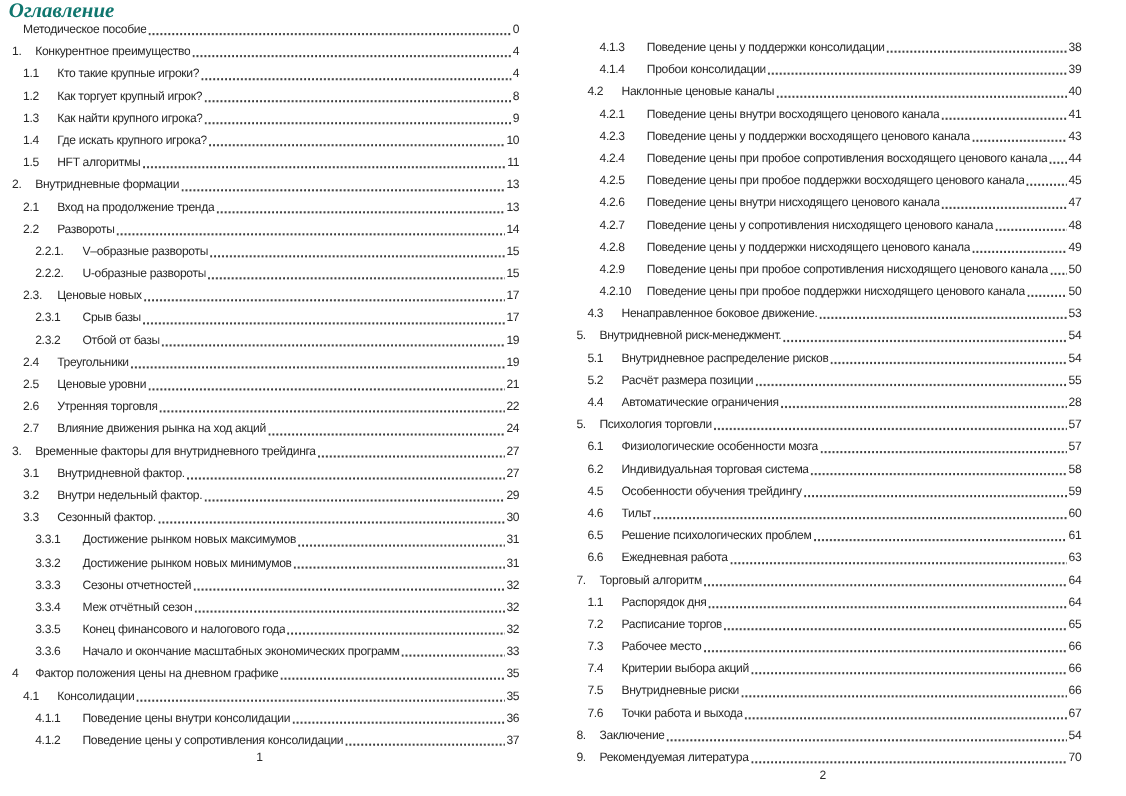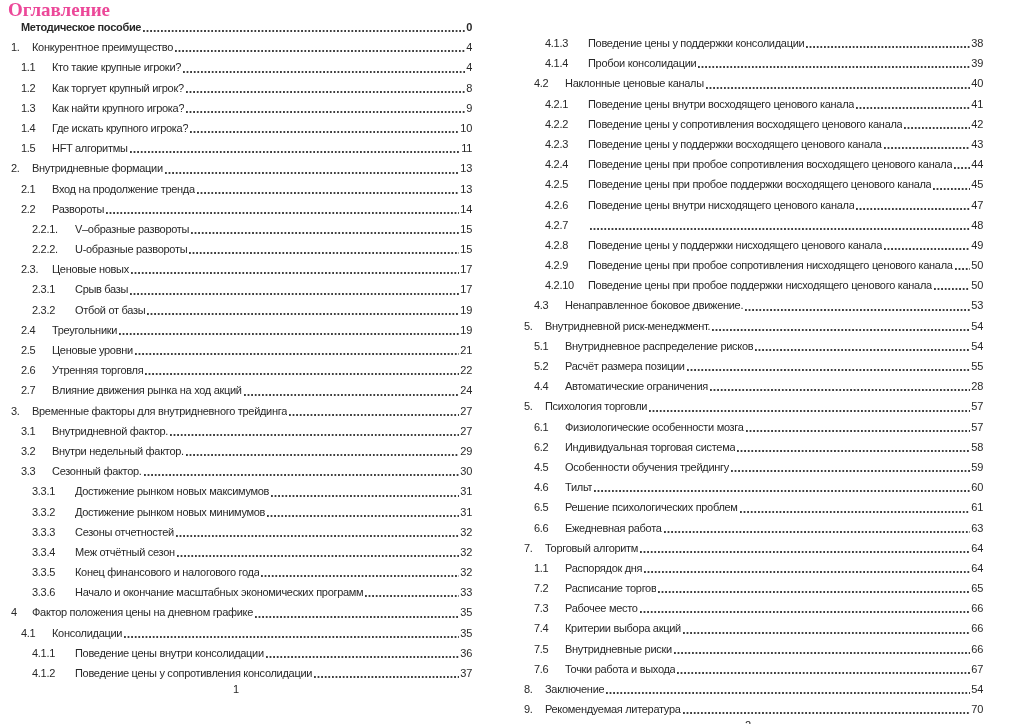--- a/index.html
+++ b/index.html
@@ -16,41 +16,41 @@
     margin:3px 0 0 8px;line-height:14px;
   }
   .entries{display:block;}
   #page2 .entries{padding-top:9px;}
   .toc-row{
     display:flex;align-items:baseline;
     height:20.2px;line-height:20.2px;
     font-size:11px;letter-spacing:-0.3px;
   }
   .num{flex:none;}
-  .lvl0{padding-left:21px;font-weight:bold;}
+  .lvl0{padding-left:21px;font-weight:normal;}
   .lvl1{padding-left:11px;}  .lvl1 .num{width:21px;}
   .lvl2{padding-left:21px;}  .lvl2 .num{width:31px;}
   .lvl3{padding-left:32px;}  .lvl3 .num{width:43px;}
   .label{flex:0 1 auto;white-space:nowrap;overflow:hidden;}
   .leader{
     flex:1 1 8px;min-width:8px;align-self:flex-end;
     height:2px;margin:0 1px 5px 2px;
     background-image:radial-gradient(circle at 1px 1px,#3d3d3d 0.8px,transparent 1.1px);
     background-size:3.6px 2px;background-repeat:repeat-x;background-position:0 0;
   }
   .pagenum{flex:none;}
   .footer{
     text-align:center;font-size:11px;line-height:13px;margin-top:0;
   }
 </style>
 </head>
 <body style="color: rgb(40, 40, 40);">
 
 <div class="sheet" id="page1">
-  <h1 class="toc-title" style="color: #ec4899;">Оглавление</h1>
+  <h1 class="toc-title" style="color: #0f766e; font-style: italic;">Оглавление</h1>
   <div class="entries">
       <div class="toc-row lvl0">
         <span class="label">Методическое пособие</span>
         <span class="leader"></span>
         <span class="pagenum">0</span>
       </div>
       <div class="toc-row lvl1">
         <span class="num">1.</span>
         <span class="label">Конкурентное преимущество</span>
         <span class="leader"></span>
@@ -266,26 +266,20 @@
         <span class="leader"></span>
         <span class="pagenum">40</span>
       </div>
       <div class="toc-row lvl3">
         <span class="num">4.2.1</span>
         <span class="label">Поведение цены внутри восходящего ценового канала</span>
         <span class="leader"></span>
         <span class="pagenum">41</span>
       </div>
       <div class="toc-row lvl3">
-        <span class="num">4.2.2</span>
-        <span class="label">Поведение цены у сопротивления восходящего ценового канала</span>
-        <span class="leader"></span>
-        <span class="pagenum">42</span>
-      </div>
-      <div class="toc-row lvl3">
         <span class="num">4.2.3</span>
         <span class="label">Поведение цены у поддержки восходящего ценового канала</span>
         <span class="leader"></span>
         <span class="pagenum">43</span>
       </div>
       <div class="toc-row lvl3">
         <span class="num">4.2.4</span>
         <span class="label">Поведение цены при пробое сопротивления восходящего ценового канала</span>
         <span class="leader"></span>
         <span class="pagenum">44</span>
@@ -297,20 +291,21 @@
         <span class="pagenum">45</span>
       </div>
       <div class="toc-row lvl3">
         <span class="num">4.2.6</span>
         <span class="label">Поведение цены внутри нисходящего ценового канала</span>
         <span class="leader"></span>
         <span class="pagenum">47</span>
       </div>
       <div class="toc-row lvl3">
         <span class="num">4.2.7</span>
+        <span class="label">Поведение цены у сопротивления нисходящего ценового канала</span>
         <span class="leader"></span>
         <span class="pagenum">48</span>
       </div>
       <div class="toc-row lvl3">
         <span class="num">4.2.8</span>
         <span class="label">Поведение цены у поддержки нисходящего ценового канала</span>
         <span class="leader"></span>
         <span class="pagenum">49</span>
       </div>
       <div class="toc-row lvl3">

